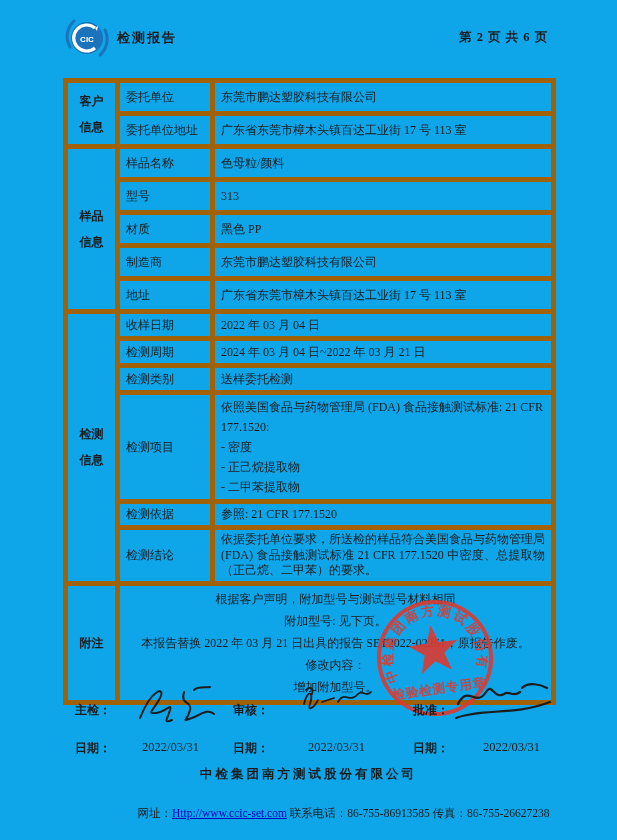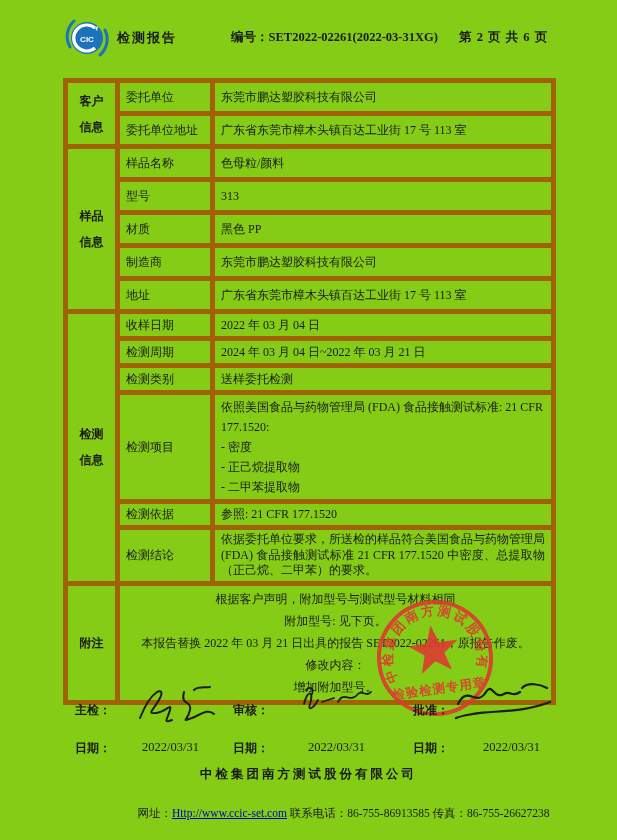--- a/index.html
+++ b/index.html
@@ -5,21 +5,21 @@
   * { margin: 0; padding: 0; box-sizing: border-box; }
   html, body { background: #ffffff; }
   body {
     font-family: "Liberation Serif", "DejaVu Serif", serif;
     color: #1a1a1a;
   }
   #page {
     position: relative;
     width: 617px;
     height: 840px;
-    background: #84cc16;
+    background: #0ea5e9;
     overflow: hidden;
   }
 
   
   .hdr-logo { position: absolute; left: 64px; top: 15px; width: 46px; height: 46px; }
   .hdr-title {
     position: absolute; left: 117px; top: 29px;
     font-size: 13px; font-weight: bold; letter-spacing: 2px;
   }
   .hdr-no {
@@ -91,23 +91,20 @@
 
   <svg class="hdr-logo" viewBox="0 0 46 46">
     <path d="M10,6 A21,21 0 0 0 6,32" fill="none" stroke="#1b74bb" stroke-width="3" stroke-linecap="round"></path>
     <path d="M36,40 A21,21 0 0 0 41,15" fill="none" stroke="#1b74bb" stroke-width="3" stroke-linecap="round"></path>
     <circle cx="23" cy="23" r="16" fill="#1b74bb"></circle>
     <path d="M31,13 A13,13 0 1 0 31,33" fill="none" stroke="#ffffff" stroke-width="3.2"></path>
     <path d="M31,13 l3,-2 l-1,5 z" fill="#ffffff"></path>
     <text x="23" y="26.5" text-anchor="middle" font-size="8" font-weight="bold" fill="#ffffff" font-family="Liberation Sans, sans-serif">CIC</text>
   </svg>
   <div class="hdr-title">检测报告</div>
-  <div class="hdr-no">
-    <span>编号：</span><span>SET2022-02261(2022-03-31XG)</span>
-  </div>
   <div class="hdr-page">第 2 页 共 6 页</div>
 
   <table class="report">
     <tbody>
         <tr class="h33">
       <td class="grp" rowspan="2">客户信息</td>
       <td class="lbl">委托单位</td>
       <td class="val">东莞市鹏达塑胶科技有限公司</td>
     </tr>
     <tr class="h33">

